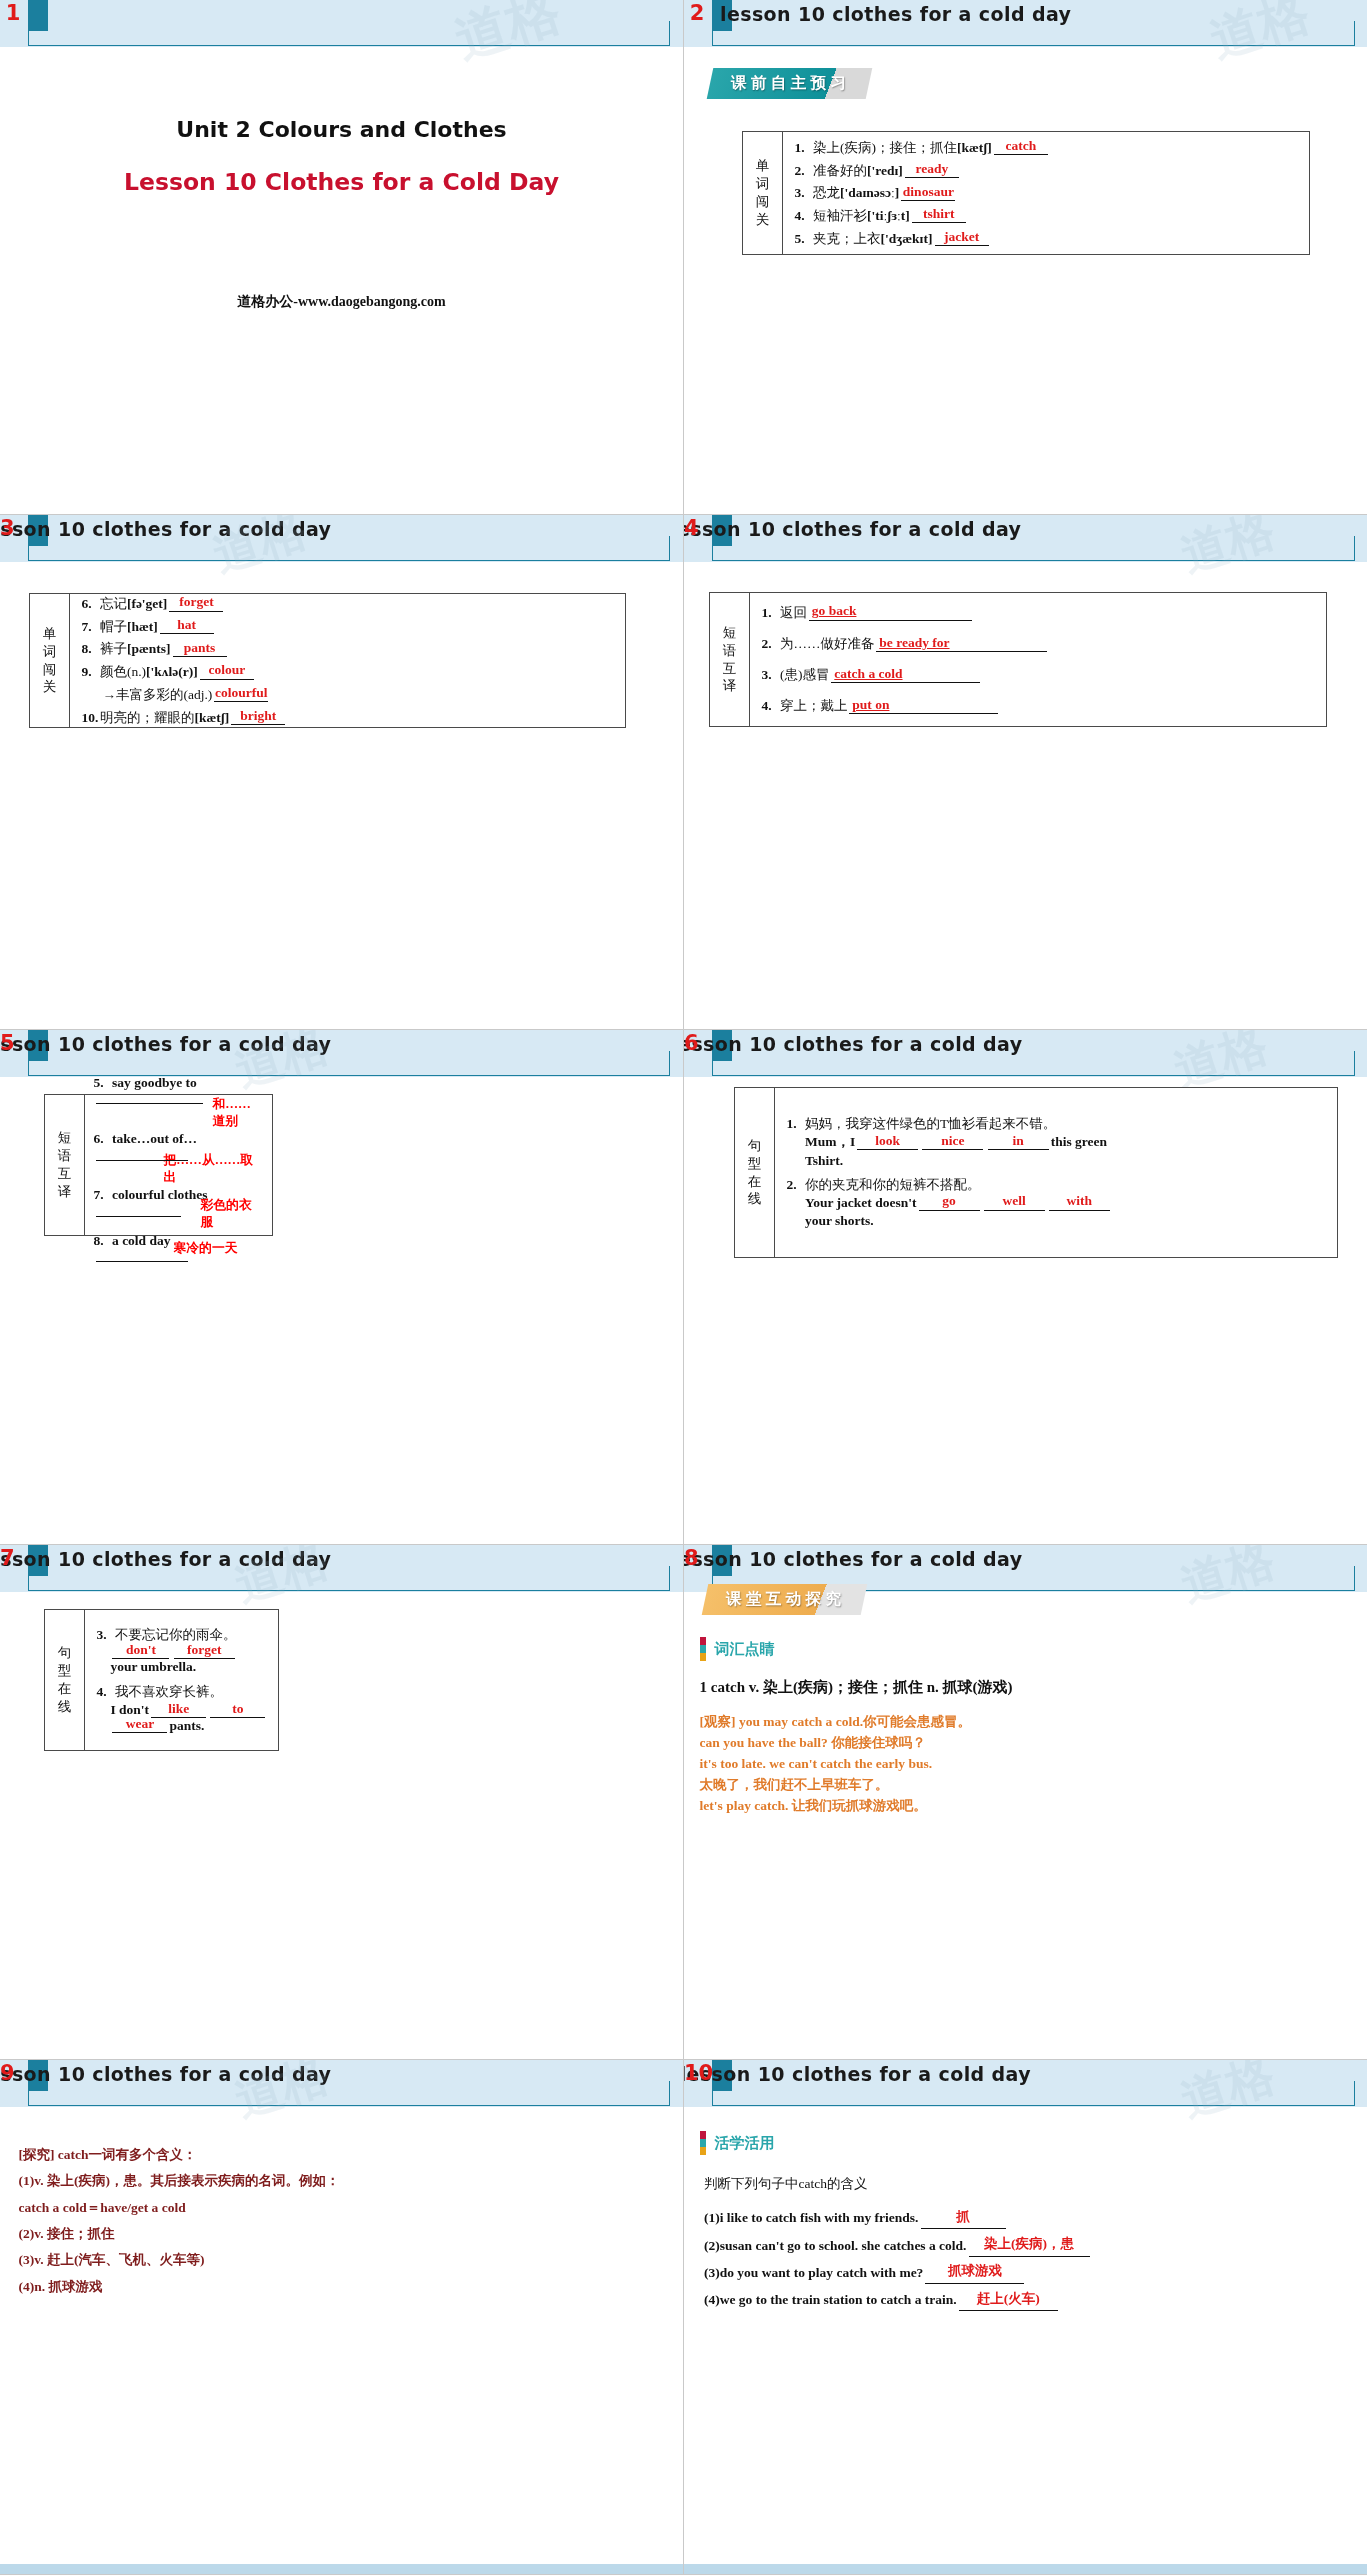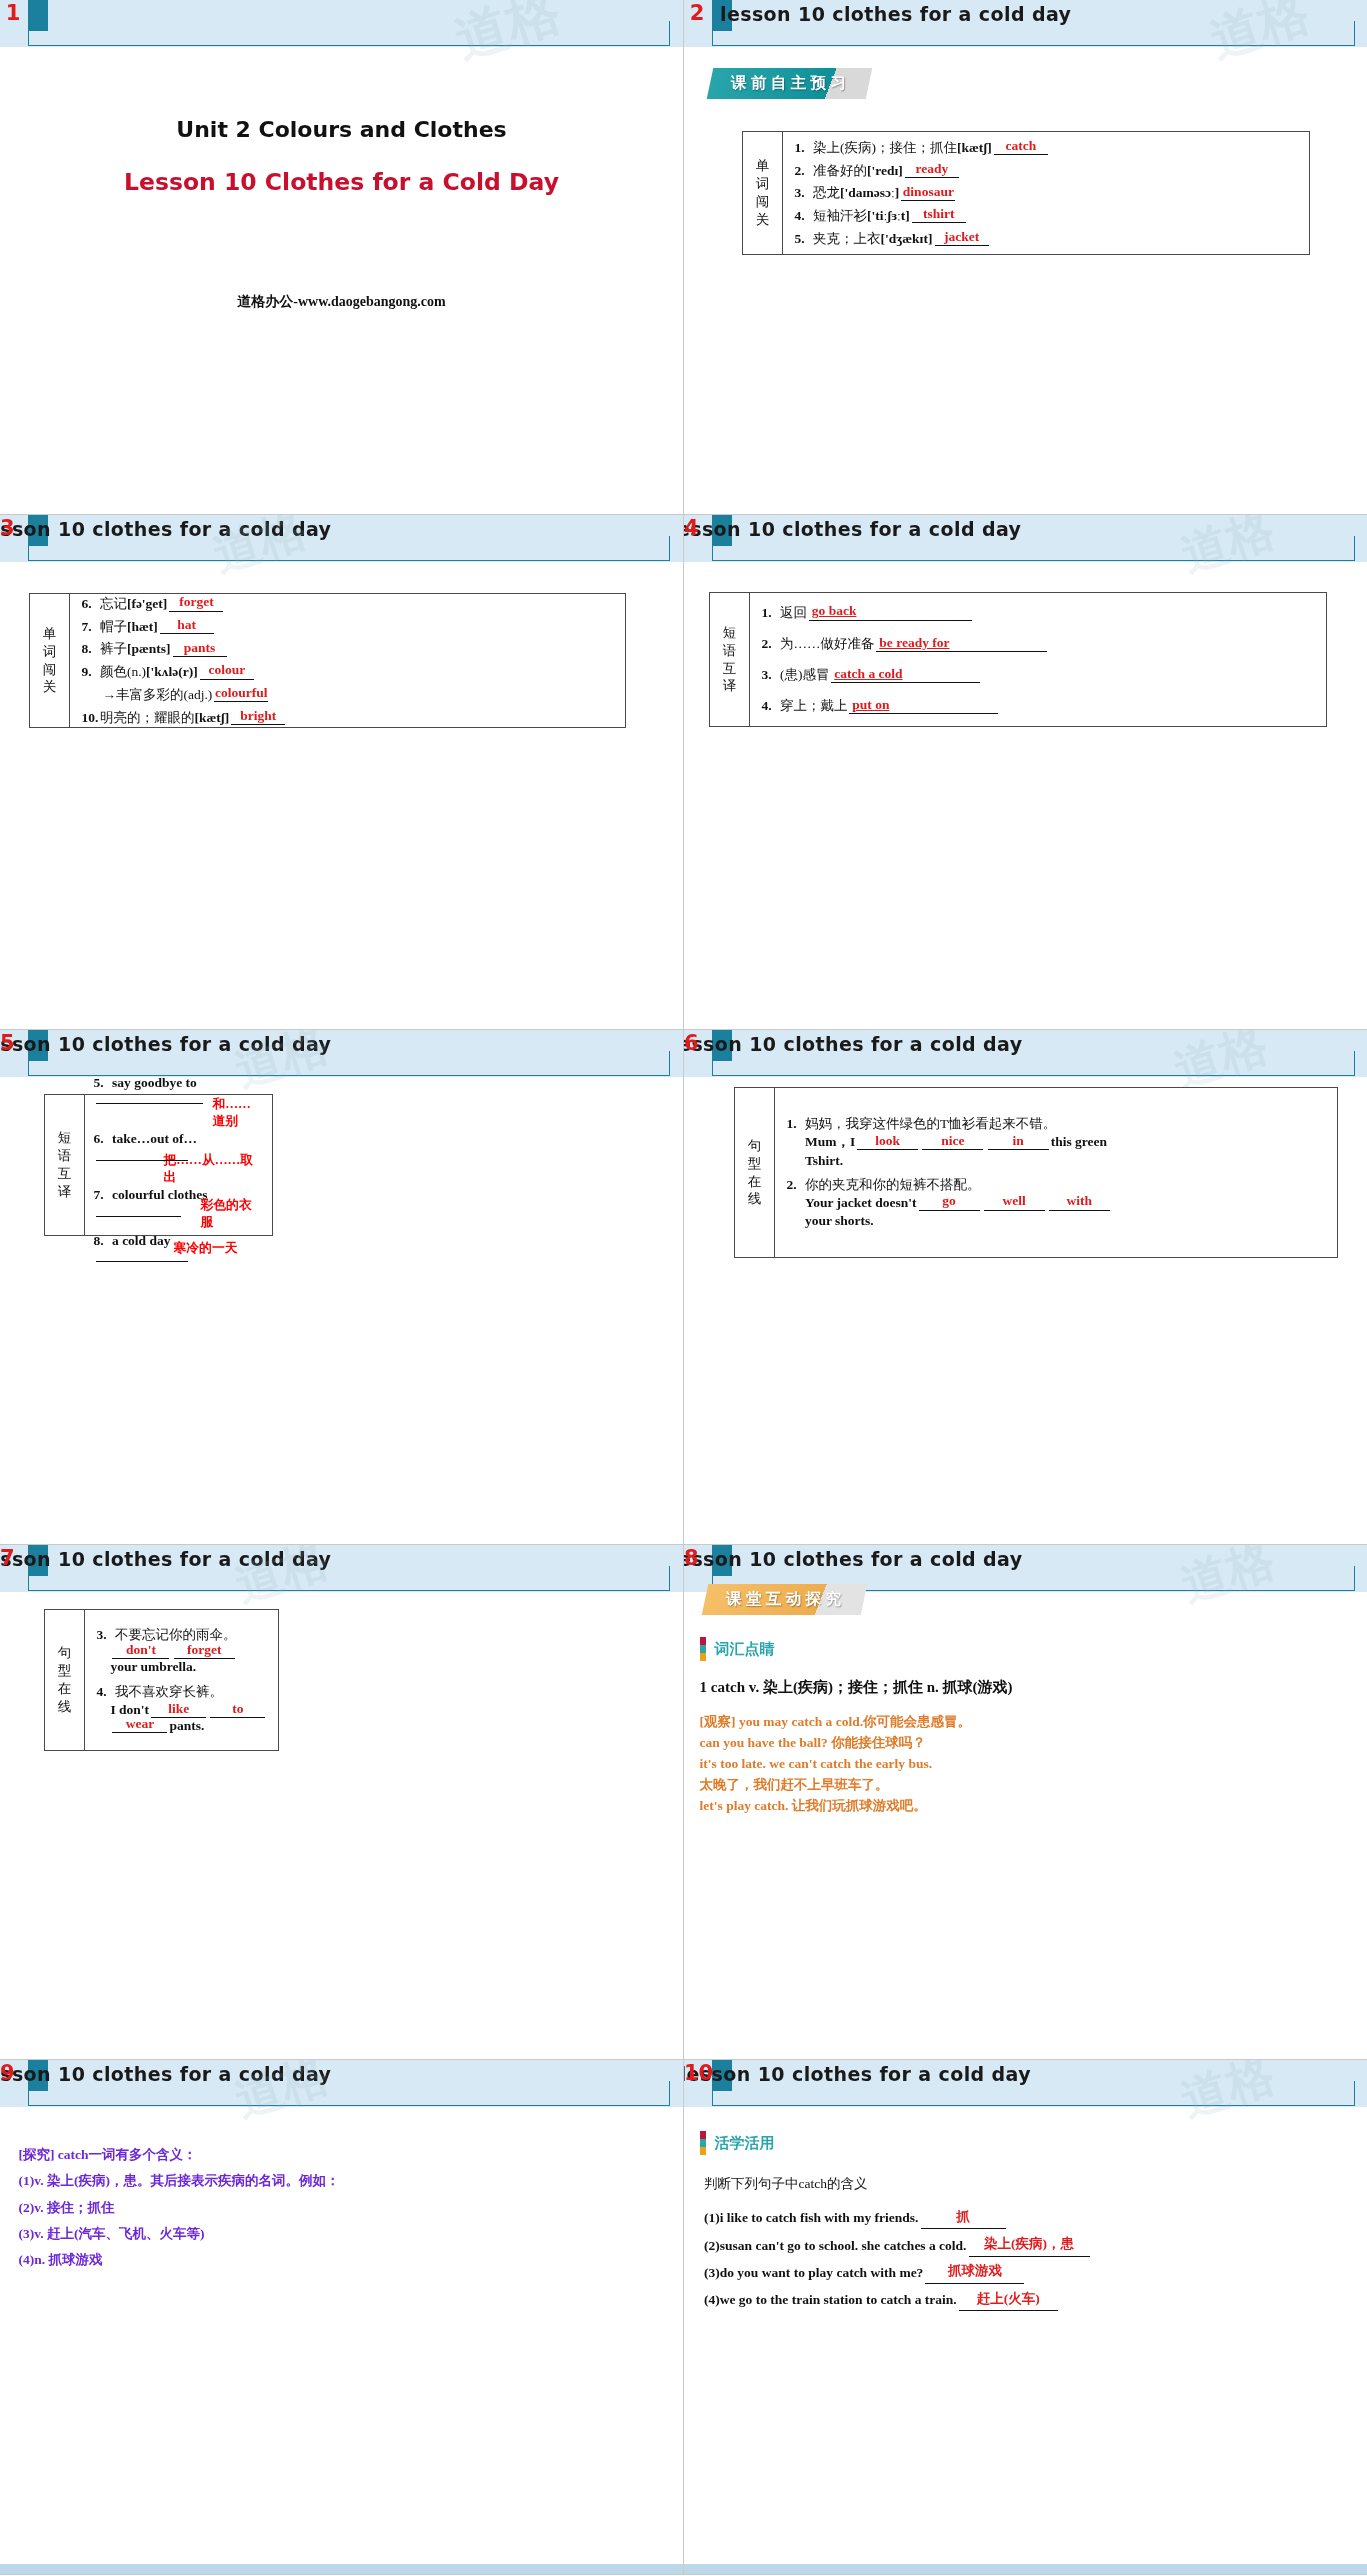--- a/index.html
+++ b/index.html
@@ -65,21 +65,21 @@
   .ans { position: absolute; left: 50%; transform: translateX(-50%); bottom: 0.7px; white-space: nowrap;
          color: #e01b1b; font-weight: bold; font-size: 13.5px; }
   .ans.l { left: 2.8px; transform: none; text-decoration: underline; }
 
   
   .under-ans { color: #ff0000; font-weight: bold; font-size: 12.8px; }
 
   
   .txtblk { position: absolute; font-size: 13.5px; line-height: 1.55; color: #111; }
   .orange { color: #e07b2a; font-weight: bold; }
-  .red { color: #6d28d9; font-weight: bold; }
+  .red { color: #7f1d1d; font-weight: bold; }
 
   .q-line { display: flex; align-items: flex-end; margin: 6.4px 0; font-size: 13.5px; }
   .footer-band { position: absolute; bottom: 0; left: 0; width: 100%; height: 10px; background: #bcd9ea; }
 </style>
 </head>
 <body>
 
 <div class="grid">
 
   <div class="slide">
@@ -481,20 +481,21 @@
       <div class="hdr-tab"></div>
       <div class="hdr-frame"></div>
       <div class="hdr-title" style="top:2.8px;left:-20px">lesson 10   clothes for a cold day</div>
     </div>
     <div class="hdr-num" style="left:0">9</div>
     <div class="wm" style="top:-4.3px;left:235px;font-size:47px">道格</div>
 
     <div class="txtblk" style="top:82px;left:18.5px;width:640px;line-height:1.95">
       <div class="red">[探究] catch一词有多个含义：</div>
       <div class="red">(1)v. 染上(疾病)，患。其后接表示疾病的名词。例如：</div>
+      <div class="red">catch a cold＝have/get a cold</div>
       <div class="red">(2)v. 接住；抓住</div>
       <div class="red">(3)v. 赶上(汽车、飞机、火车等)</div>
       <div class="red">(4)n. 抓球游戏</div>
     </div>
     <div class="footer-band"></div>
   </div>
 
   <div class="slide">
     <div class="hdr">
       <div class="hdr-tab"></div>

